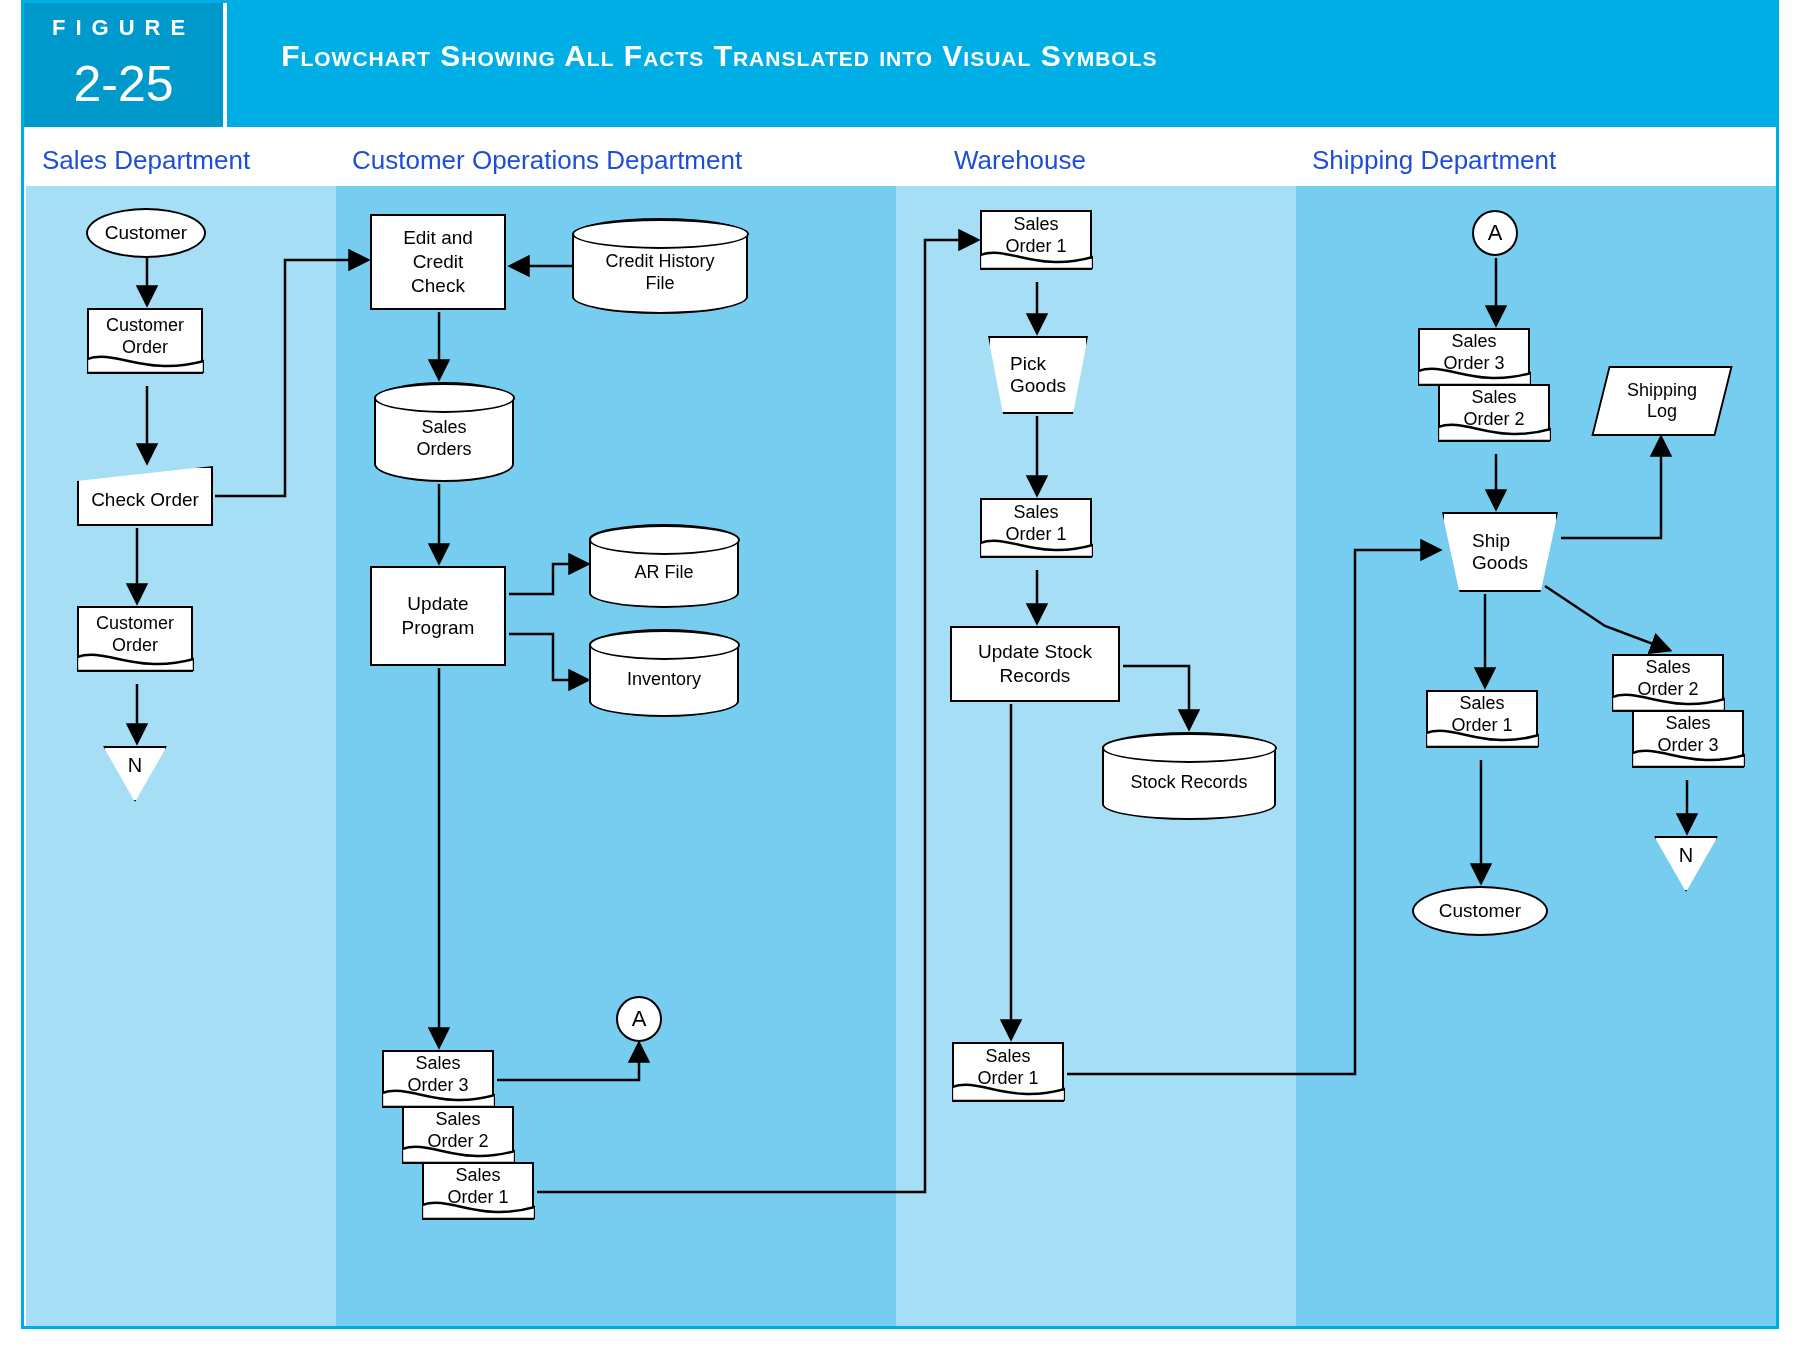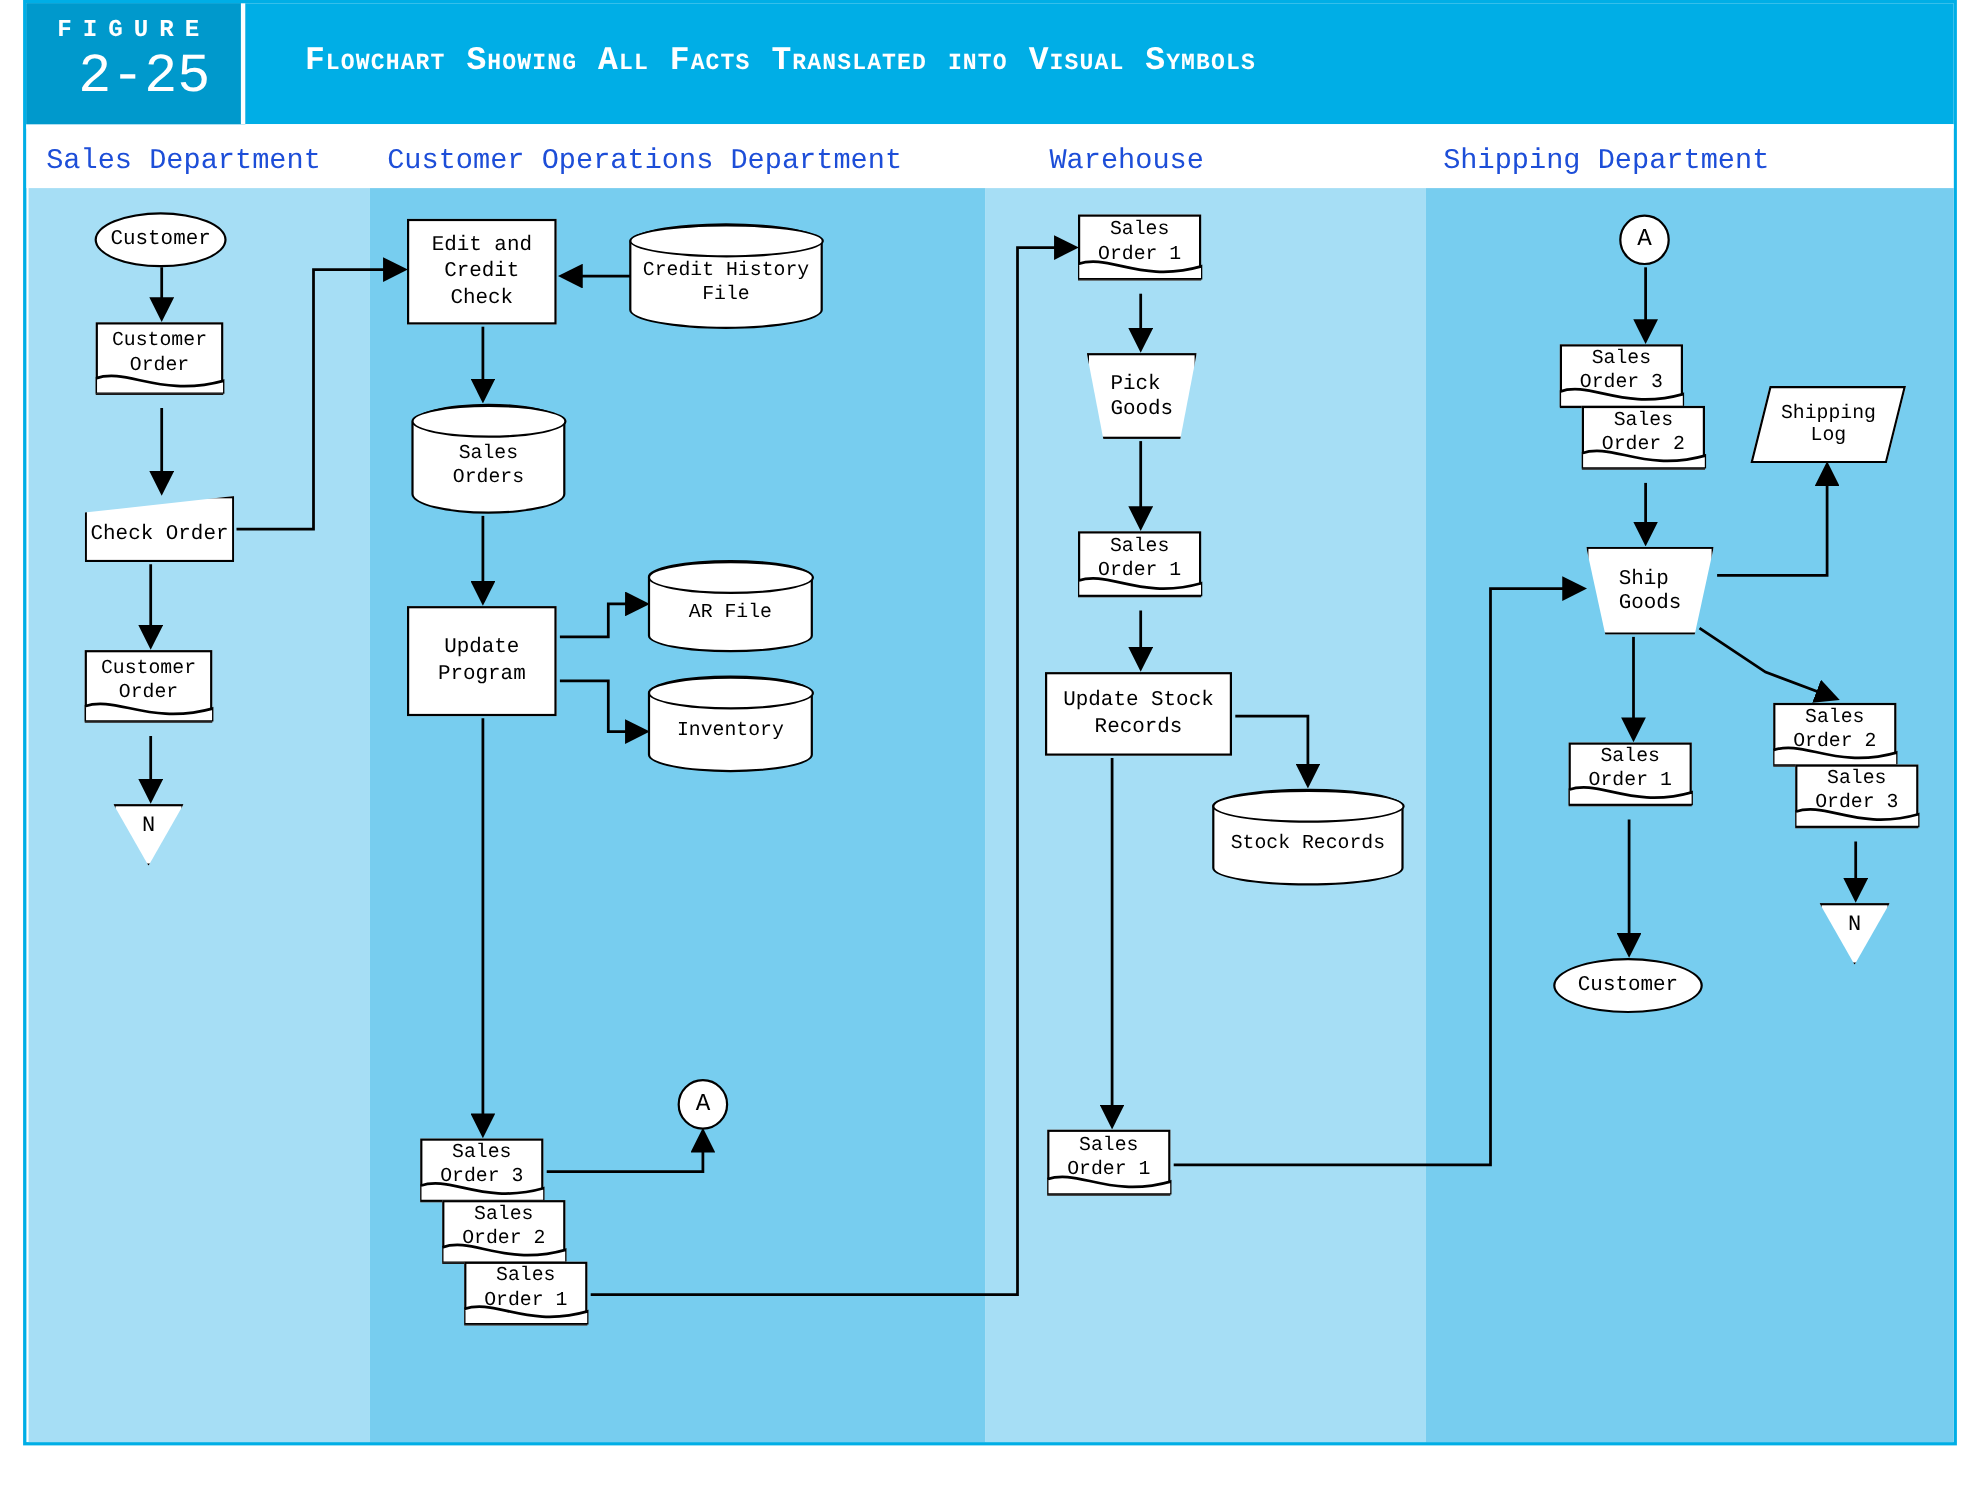--- a/index.html
+++ b/index.html
@@ -8,43 +8,42 @@
     font-family: Arial, Helvetica, sans-serif;
     background: #fff;
     width: 1800px;
     height: 1364px;
   }
   .figure-frame {
     border: 3px solid #00aee6;
     width: 1758px;
     margin: 0 auto;
     position: relative;
-    font-family: Liberation Mono, monospace;
   }
   .figure-header {
     display: flex;
     align-items: stretch;
     background: #00aee6;
     color: #fff;
   }
   .figure-label-block {
     background: #0099cc;
     padding: 12px 28px 14px 28px;
     border-right: 4px solid #fff;
   }
   .figure-word {
     font-size: 22px;
     letter-spacing: 10px;
     font-weight: bold;
   }
   .figure-number {
     font-size: 50px;
     font-weight: normal;
-    text-align: right;
-    margin-top: 2px;
+    text-align: center;
+    margin-top: 14px;
   }
   .figure-title {
     font-size: 30px;
     font-weight: bold;
     font-variant: small-caps;
     padding: 36px 30px 0 30px;
     letter-spacing: 1px;
     margin-left: 24px;
   }
   .column-headers {

